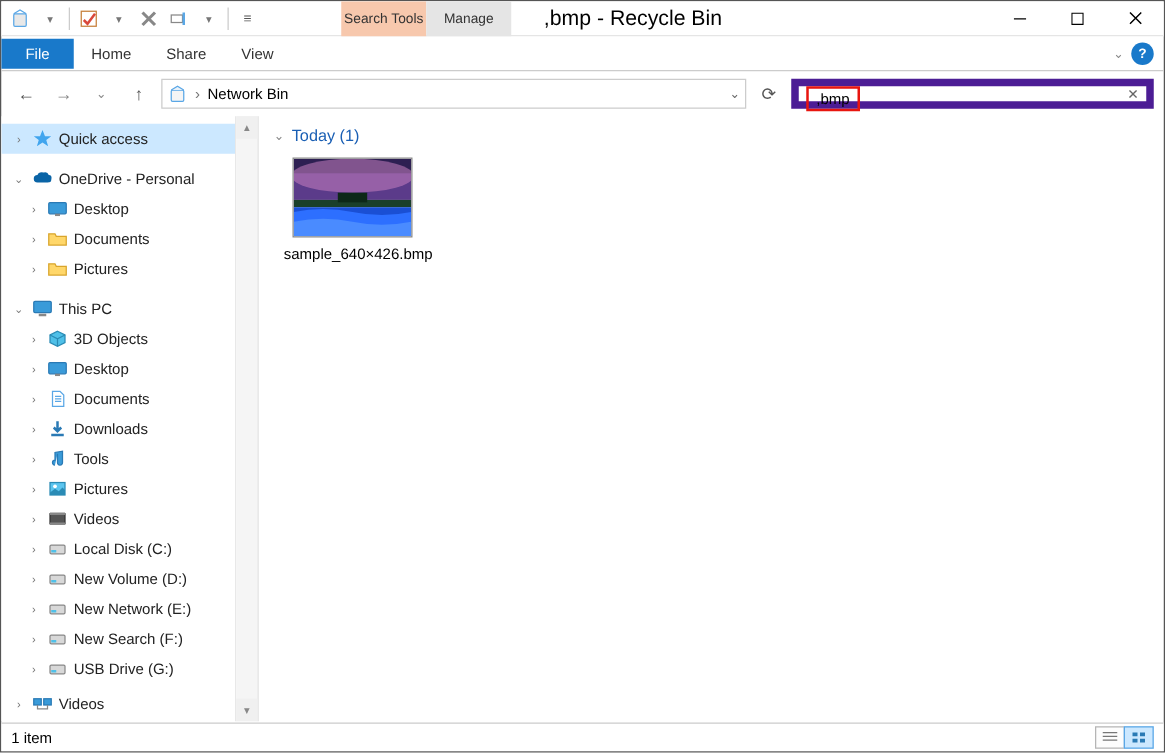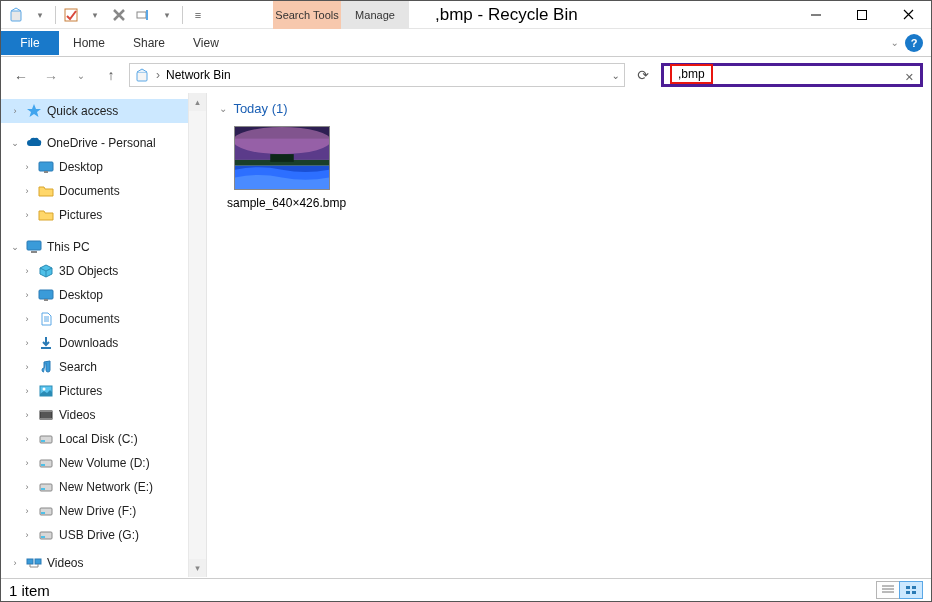--- a/index.html
+++ b/index.html
@@ -28,21 +28,21 @@
 .chev-help { font-size: 10px; color: #888; margin-right: 6px; }
 
 
 .navrow { height: 36px; display: flex; align-items: center; padding: 4px 8px; gap: 6px; }
 .nav-btn { width: 24px; height: 24px; display: flex; align-items: center; justify-content: center; color: #888; font-size: 14px; }
 .nav-btn.enabled { color: #555; }
 .addr-bar { flex: 1; height: 24px; border: 1px solid #ccc; display: flex; align-items: center; padding: 0 4px; gap: 6px; font-size: 12px; }
 .addr-icon { width: 16px; height: 16px; display: flex; align-items: center; justify-content: center; }
 .addr-drop { margin-left: auto; color: #666; font-size: 10px; }
 .refresh-btn { width: 24px; height: 24px; display: flex; align-items: center; justify-content: center; color: #555; font-size: 14px; }
-.search-box { width: 262px; height: 24px; border: 3px solid #4c1d95; display: flex; align-items: flex-end; padding: 0 6px; font-size: 12px; }
+.search-box { width: 290px; height: 24px; border: 6px solid #4c1d95; display: flex; align-items: flex-start; padding: 0 6px; font-size: 12px; }
 .search-text-wrap { border: 2px solid #e8150f; padding: 1px 6px; height: 20px; display: flex; align-items: center; }
 .search-clear { margin-left: auto; color: #666; font-size: 11px; }
 
 
 .body-area { display: flex; height: 484px; position: relative; }
 .sidebar { width: 188px; border-right: 1px solid #e8e8e8; overflow-y: auto; padding-top: 6px; background: #fff; }
 .splitter { width: 18px; background: #f5f5f5; border-right: 1px solid #e5e5e5; position: relative; }
 .scroll-up, .scroll-down { position: absolute; left: 0; right: 0; height: 18px; display: flex; align-items: center; justify-content: center; font-size: 9px; color: #888; background: #f0f0f0; }
 .scroll-up { top: 0; }
 .scroll-down { bottom: 0; }
@@ -57,21 +57,21 @@
 
 
 .group-header { display: flex; align-items: center; gap: 6px; color: #1a5fb4; font-size: 13px; margin-bottom: 10px; }
 .group-chev { font-size: 10px; color: #888; }
 .file-grid { display: flex; gap: 16px; padding-left: 8px; }
 .file-item { width: 110px; text-align: center; font-size: 12px; }
 .thumb { width: 96px; height: 64px; margin: 0 auto 6px; border: 1px solid #888; overflow: hidden; }
 .thumb svg { width: 100%; height: 100%; display: block; }
 
 
-.statusbar { position: absolute; bottom: 0; left: 0; right: 0; height: 23px; border-top: 1px solid #ccc; display: flex; align-items: center; padding: 0 8px; font-size: 15px; background: #fff; }
+.statusbar { position: absolute; bottom: 0; left: 0; right: 0; height: 23px; border-top: 1px solid #ccc; display: flex; align-items: center; padding: 0 8px; font-size: 12px; background: #fff; }
 .status-spacer { flex: 1; }
 .view-btns { display: flex; gap: 0; }
 .view-btn { width: 24px; height: 18px; border: 1px solid #b5b5b5; display: flex; align-items: center; justify-content: center; font-size: 10px; margin-left: -1px; background: #fdfdfd; }
 .view-btn.active { background: #cce8ff; border-color: #5aa7e6; }
 
 
 svg { display: block; }
 </style>
 </head>
 <body>
@@ -275,21 +275,21 @@
           </span>
           <span>Downloads</span>
         </div>
       <div class="tree-item">
           <span class="tree-expand">›</span>
           <span class="tree-icon">
             <svg width="12" height="14" viewBox="0 0 12 14">
               <path d="M4 12 Q2 12 2 10 Q2 8 4 8 L4 2 L10 1 L10 10 Q10 12 8 12 Q6 12 6 10 L6 3" fill="#3a9bd9" stroke="#2a7ab5"></path>
             </svg>
           </span>
-          <span>Search</span>
+          <span>Tools</span>
         </div>
       <div class="tree-item">
           <span class="tree-expand">›</span>
           <span class="tree-icon">
             <svg width="14" height="12" viewBox="0 0 14 12">
               <rect x="1" y="1" width="12" height="10" fill="#5cc5ef" stroke="#2a8bb5"></rect>
               <circle cx="5" cy="4" r="1.5" fill="#fff"></circle>
               <path d="M1 9 L5 6 L8 8 L11 5 L13 7 L13 11 L1 11 Z" fill="#2a8bb5"></path>
             </svg>
           </span>
@@ -337,21 +337,21 @@
           <span>New Network (E:)</span>
         </div>
       <div class="tree-item">
           <span class="tree-expand">›</span>
           <span class="tree-icon">
             <svg width="14" height="12" viewBox="0 0 14 12">
               <rect x="1" y="3" width="12" height="7" rx="1" fill="#d8d8d8" stroke="#888"></rect>
               <rect x="2" y="7" width="4" height="2" fill="#4fc0e8"></rect>
             </svg>
           </span>
-          <span>New Drive (F:)</span>
+          <span>New Search (F:)</span>
         </div>
       <div class="tree-item">
           <span class="tree-expand">›</span>
           <span class="tree-icon">
             <svg width="14" height="12" viewBox="0 0 14 12">
               <rect x="1" y="3" width="12" height="7" rx="1" fill="#d8d8d8" stroke="#888"></rect>
               <rect x="2" y="7" width="4" height="2" fill="#4fc0e8"></rect>
             </svg>
           </span>
           <span>USB Drive (G:)</span>

